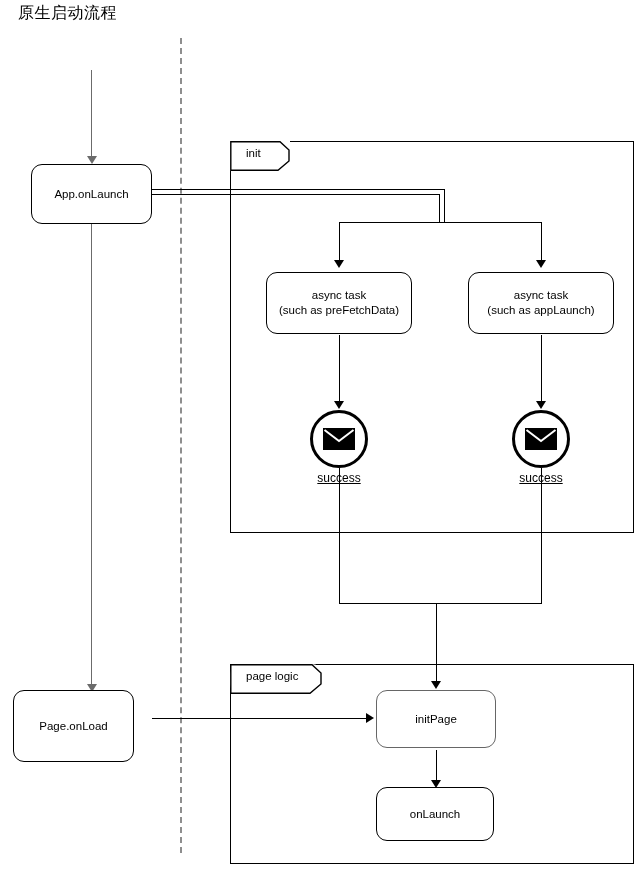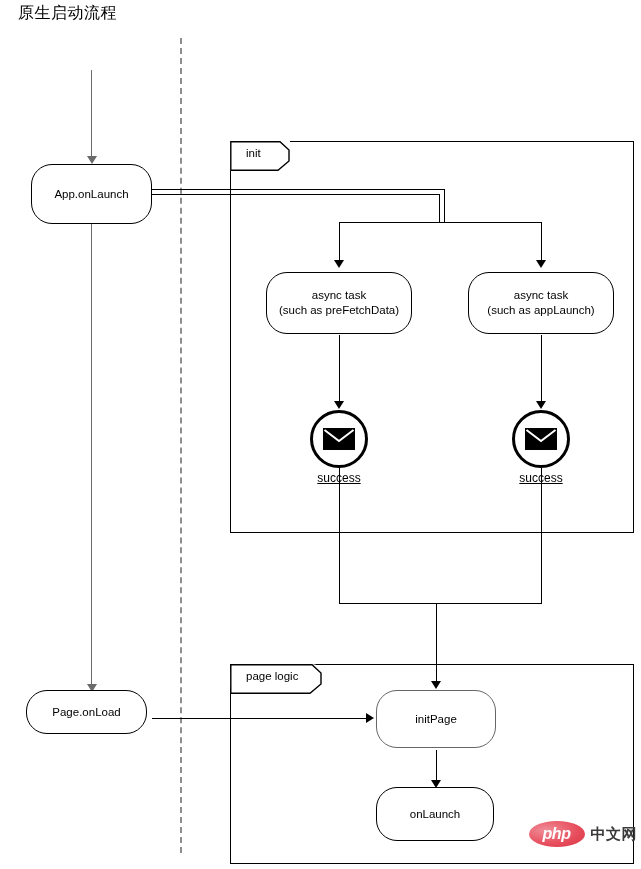--- a/index.html
+++ b/index.html
@@ -57,21 +57,21 @@
     font-size: 11.5px;
     color: #000000;
     white-space: nowrap;
   }
 
   
   .node {
     position: absolute;
     box-sizing: border-box;
     border: 1.4px solid #000000;
-    border-radius: 21px;
+    border-radius: 11px;
     background: #ffffff;
     display: flex;
     align-items: center;
     justify-content: center;
     text-align: center;
     font-size: 11.5px;
     line-height: 15px;
     color: #000000;
   }
   .node.gray-border { border-color: #666666; border-width: 1.6px; }
@@ -221,21 +221,21 @@
   <div class="ln ln-h" style="left:152px; top:718px; width:216px;"></div>
   <div class="arrow-r" style="left:366px; top:713px;"></div>
 
   <div class="ln ln-v" style="left:435.5px; top:750px; height:32px;"></div>
   <div class="arrow-d" style="left:431px; top:780px;"></div>
 
   <div class="node" style="left:31px; top:164px; width:121px; height:60px;">
     <span>App.onLaunch</span>
   </div>
 
-  <div class="node" style="left:26px; top:690px; width:121px; height:44px;">
+  <div class="node" style="left:13px; top:690px; width:121px; height:72px;">
     <span>Page.onLoad</span>
   </div>
 
   <div class="node" style="left:266px; top:272px; width:146px; height:62px;">
     <span>async task
 (such as preFetchData)</span>
   </div>
 
   <div class="node" style="left:468px; top:272px; width:146px; height:62px;">
     <span>async task
@@ -261,18 +261,14 @@
   <div class="evnode-label" style="left:481px; top:471px;">success</div>
 
   <div class="node gray-border" style="left:376px; top:690px; width:120px; height:58px;">
     <span>initPage</span>
   </div>
 
   <div class="node" style="left:376px; top:787px; width:118px; height:54px;">
     <span>onLaunch</span>
   </div>
 
-  <div class="watermark">
-    <div class="wm-logo">php</div>
-    <div class="wm-text">中文网</div>
-  </div>
 
 </div>
 
 </body></html>

